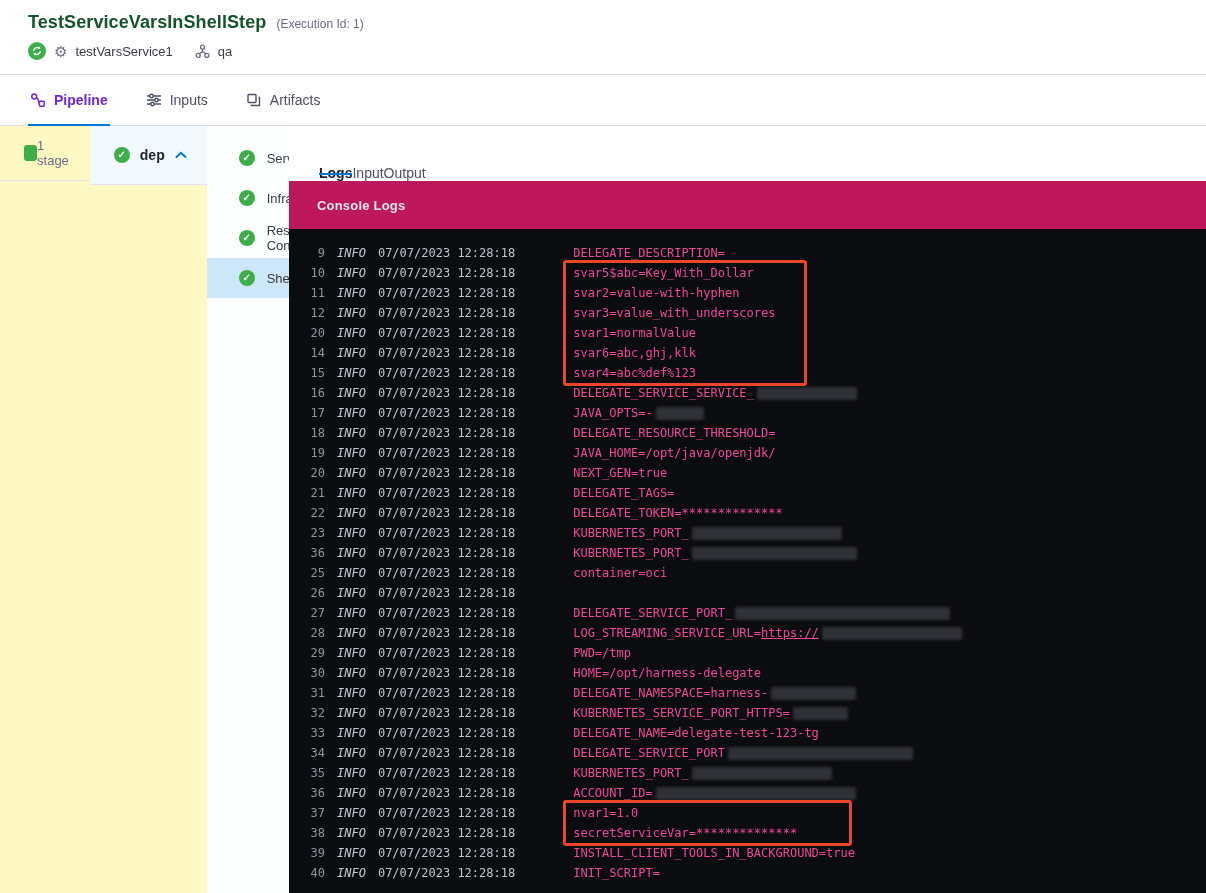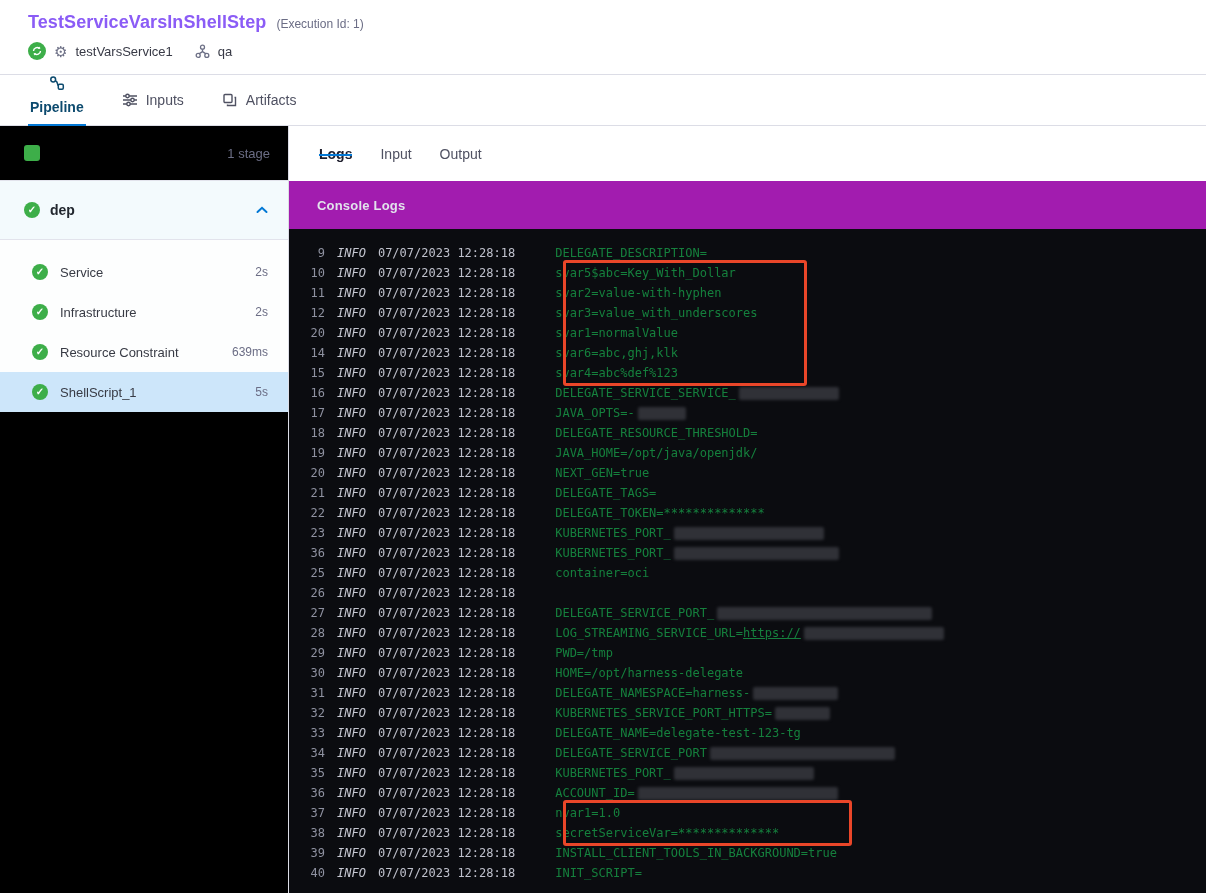--- a/index.html
+++ b/index.html
@@ -2,78 +2,78 @@
 <html><head>
 <meta charset="utf-8">
 <style>
   * { margin:0; padding:0; box-sizing:border-box; }
   html,body { width:1206px; height:893px; overflow:hidden; background:#fff;
     font-family:"Liberation Sans", sans-serif; color:#22222a; }
 
   
   .header { height:75px; border-bottom:1px solid #dcdde6; padding:12px 0 0 28px; background:#fff; }
   .title-row { display:flex; align-items:baseline; gap:10px; }
-  .title { font-size:18px; font-weight:700; color:#8b5cf6; letter-spacing:.1px; }
+  .title { font-size:18px; font-weight:700; color:#14532d; letter-spacing:.1px; }
   .exec-id { font-size:12px; color:#6b6d85; }
   .meta-row { display:flex; align-items:center; gap:8px; margin-top:9px; }
   .meta-row .svc-name, .meta-row .env-name { font-size:13px; color:#383a46; }
   .icon-btn { display:inline-flex; align-items:center; justify-content:center; color:#6d7086; }
   .gear-glyph { font-size:15px; line-height:1; }
 
   
   .nav-tabs { height:51px; display:flex; align-items:stretch; gap:38px; padding-left:30px;
     border-bottom:1px solid #dcdde6; background:#fff; }
   .nav-tab { display:flex; align-items:center; gap:8px; font-size:14px; color:#4f5162;
     position:relative; cursor:pointer; }
   .nav-tab .tab-icon { display:inline-flex; align-items:center; }
-  .nav-tab.active { color:#0c4a6e; font-weight:700;flex-direction:column; }
+  .nav-tab.active { color:#6d28d9; font-weight:700; }
   .nav-tab.active::after { content:''; position:absolute; bottom:-1px; left:-2px; right:-2px;
     height:2px; background:#0278d5; }
 
   
   .body { display:flex; height:767px; }
-  .sidebar { width:289px; min-width:289px; border-right:1px solid #dcdde6; background:#000000;
-    display:flex; flex-direction:column; }
+  .sidebar { width:289px; min-width:289px; border-right:1px solid #dcdde6; background:#fef9c3;
+    display:flex; flex-direction:row; }
   .console-col { flex:1; display:flex; flex-direction:column; min-width:0; }
 
   
   .sidebar-top { height:55px; display:flex; align-items:center; justify-content:space-between;
     padding:0 18px 0 24px; border-bottom:1px solid #e2e3ec; }
   .stage-square { width:16px; height:16px; background:#3dae49; border-radius:3px; display:inline-block; }
   .stage-count { font-size:13px; color:#6b6d85; }
   .stage-row { height:59px; display:flex; align-items:center; gap:10px; padding:0 20px 0 24px;
     background:#f3fafd; border-bottom:1px solid #e2e3ec; cursor:pointer; }
   .stage-name { font-size:14px; color:#22272f; flex:1;font-weight:bold; }
   .check-circle { width:16px; height:16px; min-width:16px; border-radius:50%; background:#3dae49;
     color:#fff; font-size:10px; font-weight:700; display:inline-flex; align-items:center;
     justify-content:center; line-height:1; }
   .steps { padding-top:12px; background:#fdfefe; }
   .step { height:40px; display:flex; align-items:center; gap:12px; padding:0 20px 0 32px; cursor:pointer; }
   .step.selected { background:#cde6fa; }
   .step-label { flex:1; font-size:13px; color:#383b45; }
   .step-duration { font-size:12px; color:#6b6d85; }
 
   
-  .console-tabs { height:55px; display:flex; align-items:center; gap:28px; padding-left:30px; background:#fff; }
+  .console-tabs { height:55px; display:flex; align-items:flex-end; padding-left:30px; background:#fff; }
   .console-tab { display:flex; align-items:center; font-size:14px; color:#4f5162; position:relative; cursor:pointer; }
   .console-tab.active { color:#1d1d2c; font-weight:700; }
   .console-tab.active::after { content:''; position:absolute; bottom:6px; left:0; right:0;
     height:2px; background:#0278d5; }
 
   
   .console-dark { flex:1; background:#0b0c10; display:flex; flex-direction:column; min-height:0; }
-  .console-header { height:48px; min-height:48px; background:#a21caf; display:flex; align-items:center;
+  .console-header { height:48px; min-height:48px; background:#be185d; display:flex; align-items:center;
     padding-left:28px; color:#e2e3ec; font-size:13px; font-weight:700; letter-spacing:.2px; }
   .logs { position:relative; flex:1; overflow:hidden; padding:14px 0 0 12px;
     font-family:"DejaVu Sans Mono", monospace; font-size:12px; line-height:20px; }
   .log-line { display:flex; white-space:pre; color:#c6c8d2; height:20px; }
   .ln { width:24px; text-align:right; color:#8f92a1; }
   .level { margin-left:12px;font-style:italic; }
   .ts { margin-left:12px; color:#c0c2cd; }
-  .msg { margin-left:40px; display:inline-flex; align-items:center; color:#15803d; }
+  .msg { margin-left:58px; display:inline-flex; align-items:center; color:#ec4899; }
   .log-link { text-decoration:underline; }
   .redacted { display:inline-block; height:13px; border-radius:2px; background:#303137;
     filter:blur(1.6px); margin-left:3px; }
   .hl-box { position:absolute; border:3px solid var(--hl, #ea4629); border-radius:3px; pointer-events:none; }
 
   svg { display:block; }
 </style>
 </head>
 <body>
 

